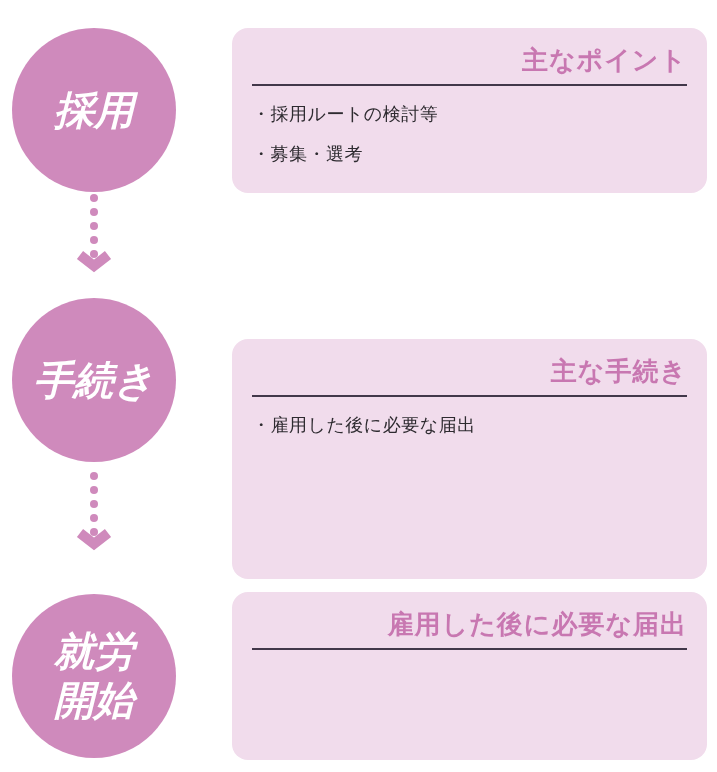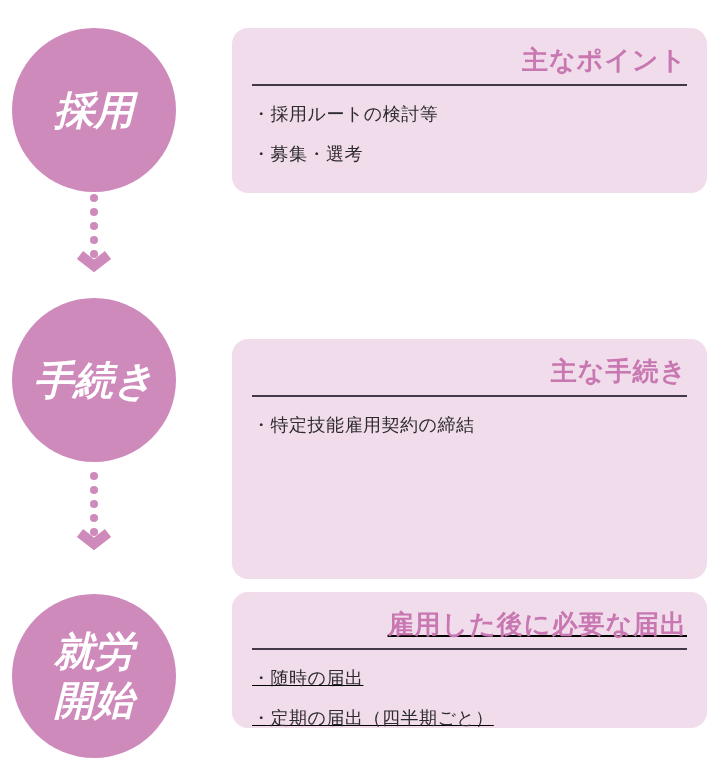--- a/index.html
+++ b/index.html
@@ -44,21 +44,21 @@
   .box {
     position: absolute;
     left: 232px;
     width: 475px;
     background: var(--box-bg);
     border-radius: 16px;
     padding: 16px 20px 0;
   }
   .box-1 { top: 28px;  height: 165px; }
   .box-2 { top: 314px; height: 240px; margin-top: 25px; }
-  .box-3 { top: 592px; height: 136px; text-decoration: underline; }
+  .box-3 { top: 592px; height: 168px; }
   .box-title {
     font-size: 26px;
     font-weight: bold;
     letter-spacing: 1px;
     color: var(--title-pink);
     line-height: 32px;
     padding-bottom: 8px;
     border-bottom: 2px solid var(--rule);
     text-align: right;
   }
@@ -116,39 +116,35 @@
       <polyline points="5,5 19,16 33,5" fill="none" stroke-width="10"></polyline>
     </svg>
   </div>
 
   <div class="circle circle-2">
     <span>手続き</span>
   </div>
   <div class="box box-2">
     <div class="box-title">主な手続き</div>
     <div class="box-list">
-      <div>・特定技能雇用契約の締結</div>
+      <div>・雇用した後に必要な届出</div>
     </div>
   </div>
 
   <div class="arrow arrow-2">
     <span class="dot"></span>
     <span class="dot"></span>
     <span class="dot"></span>
     <span class="dot"></span>
     <span class="dot"></span>
     <svg class="chevron" width="38" height="24" viewBox="0 0 38 24">
       <polyline points="5,5 19,16 33,5" fill="none" stroke-width="10"></polyline>
     </svg>
   </div>
 
   <div class="circle circle-3">
     <span class="two-line">就労開始</span>
   </div>
   <div class="box box-3">
     <div class="box-title">雇用した後に必要な届出</div>
-    <div class="box-list">
-      <div>・随時の届出</div>
-      <div>・定期の届出（四半期ごと）</div>
-    </div>
   </div>
 
 </div>
 
 </body></html>

